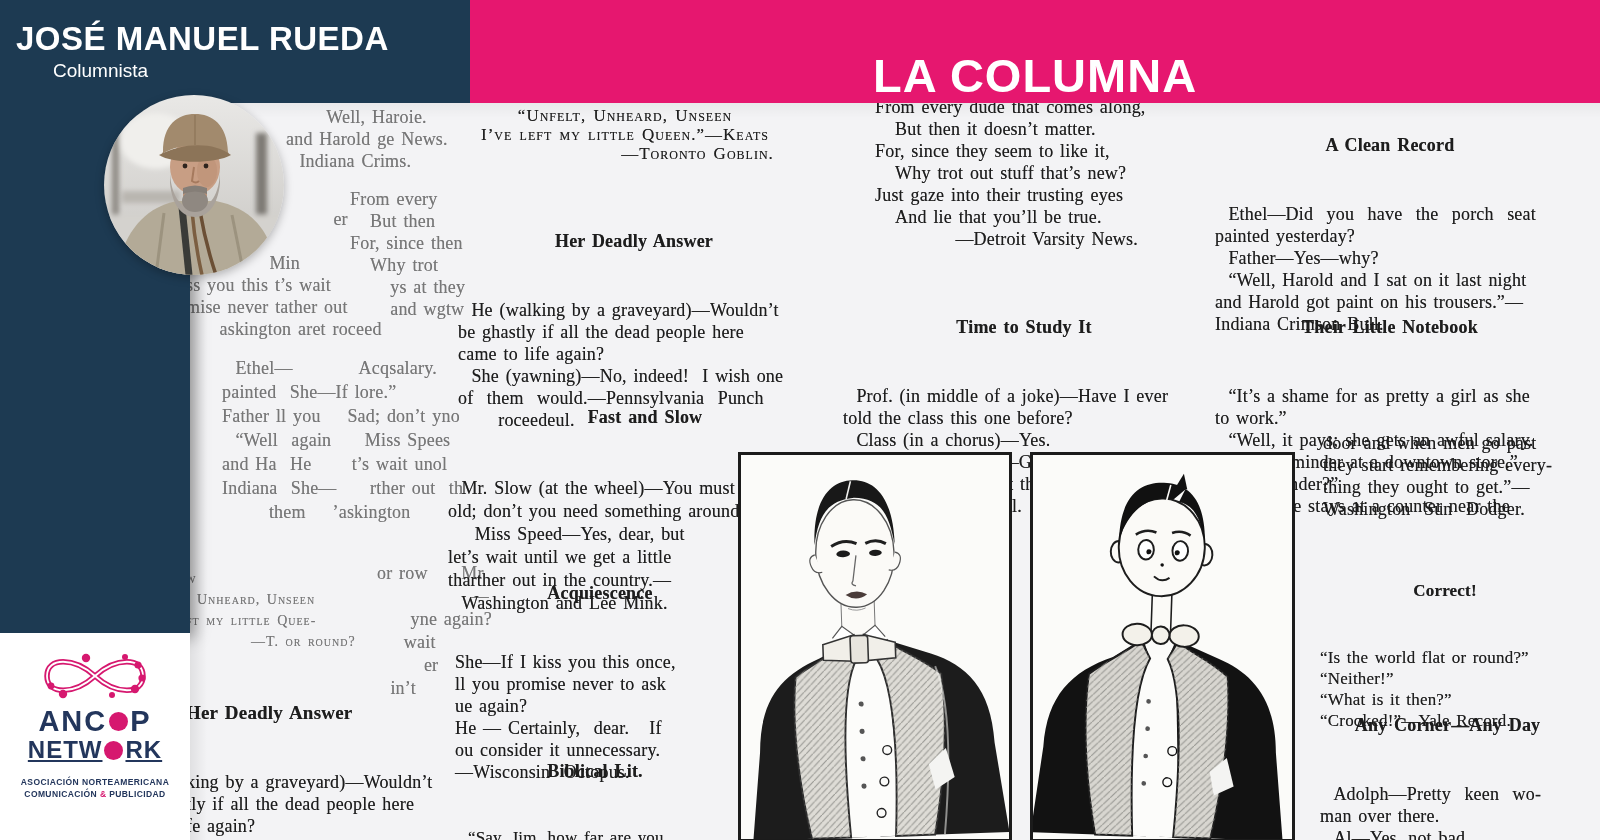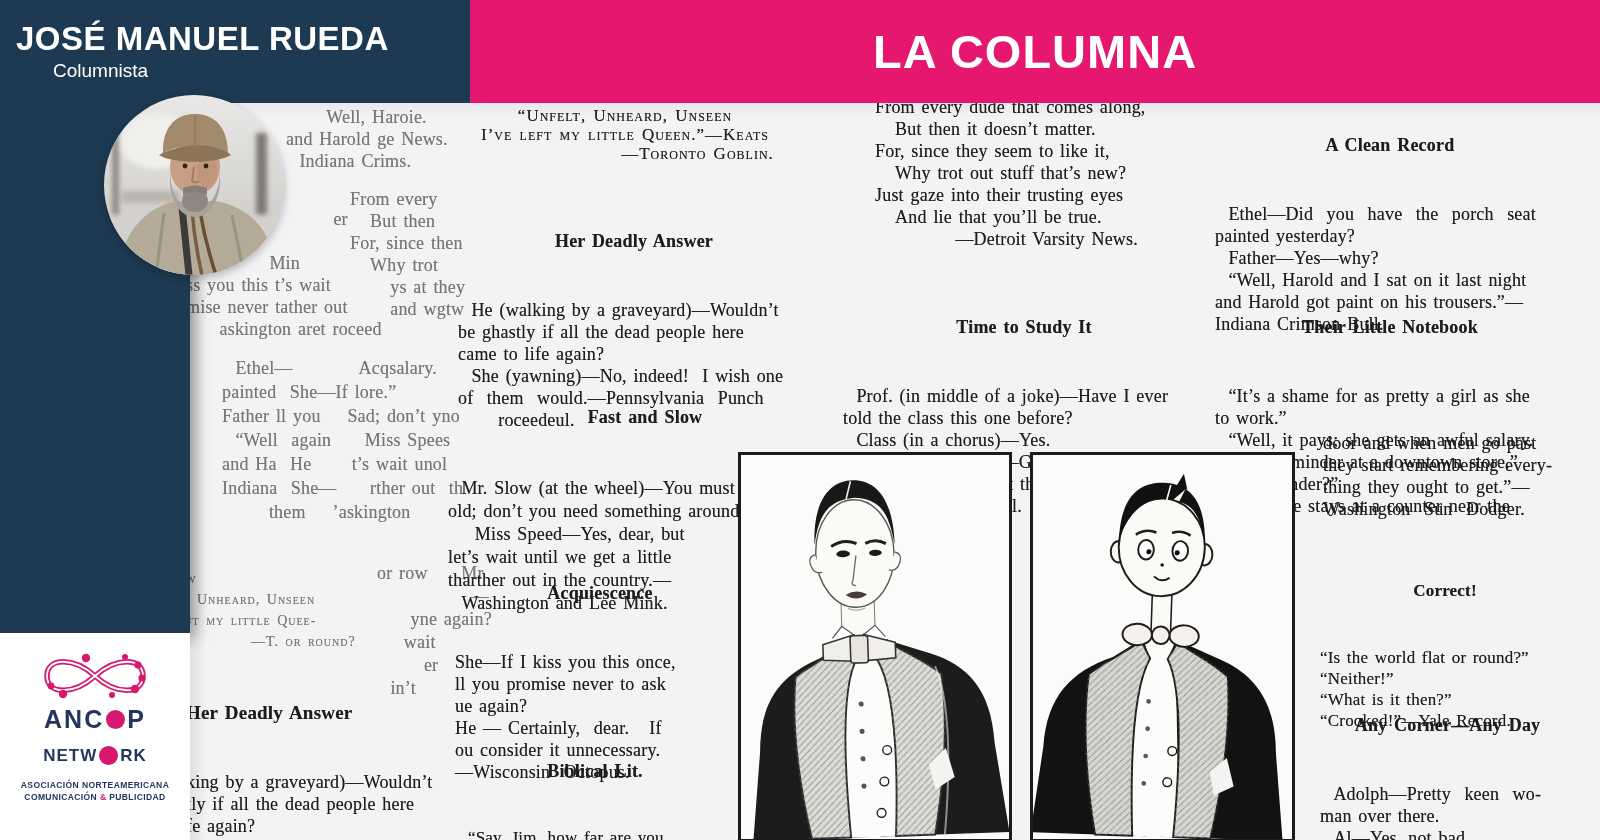--- a/index.html
+++ b/index.html
@@ -28,35 +28,35 @@
   
   .sidebar{position:absolute;left:0;top:0;width:190px;height:633px;background:var(--navy,#1d3a52);
            box-shadow:5px 5px 14px rgba(0,0,0,.35);z-index:6;}
   .header-navy{position:absolute;left:0;top:0;width:470px;height:103px;background:var(--navy,#1d3a52);
            z-index:7;padding:0;box-sizing:border-box;}
   .author-name{position:absolute;left:16px;top:20px;font-family:"Liberation Sans","DejaVu Sans",sans-serif;
            font-weight:800;font-size:33px;letter-spacing:.5px;color:#fff;white-space:nowrap;}
   .author-role{position:absolute;left:18px;top:60px;font-family:"Liberation Sans","DejaVu Sans",sans-serif;
            font-size:19px;color:#fff;margin-left:35px;}
   .banner{position:absolute;left:470px;top:0;width:1130px;height:103px;background:var(--pink,#e6176f);
-           z-index:7;display:flex;align-items:center;justify-content:center;gap:14px;
+           z-index:7;display:flex;align-items:flex-end;justify-content:center;gap:14px;
            font-family:"Liberation Sans","DejaVu Sans",sans-serif;color:#fff;}
   .b-bold{font-weight:800;font-size:47px;letter-spacing:1px;}
   .b-light{font-weight:200;font-size:47px;letter-spacing:6px;opacity:.96;}
   .avatar{position:absolute;left:104px;top:95px;width:180px;height:180px;border-radius:50%;overflow:hidden;
            z-index:8;box-shadow:0 3px 10px rgba(0,0,0,.28);}
   .avatar svg{display:block;width:100%;height:100%;}
 
   
   .logo-block{position:absolute;left:0;top:633px;width:190px;height:207px;background:#fff;z-index:6;
            display:flex;flex-direction:column;align-items:center;font-family:"Liberation Sans","DejaVu Sans",sans-serif;}
   .logo-inf{margin-top:12px;}
   .logo-word{display:flex;align-items:center;line-height:1;color:var(--logo-navy,#23365c);
-           font-weight:800;font-size:25px;letter-spacing:2px;}
-  .logo-word.w2{margin-top:14px;font-size:17px;letter-spacing:1px;}
+           font-weight:800;font-size:29px;letter-spacing:2px;}
+  .logo-word.w2{margin-top:2px;font-size:24px;letter-spacing:1px;text-decoration:underline;}
   .o-dot{display:inline-block;width:19px;height:19px;border-radius:50%;background:var(--logo-pink,#d6186f);
            margin:0 2px;}
   .logo-tag{margin-top:14px;text-align:center;color:var(--logo-navy,#23365c);font-weight:700;
            font-size:8.5px;letter-spacing:.4px;line-height:12px;}
   .amp{color:var(--logo-pink,#d6186f);}
 </style>
 </head>
 <body>
 
 <div class="stage">

